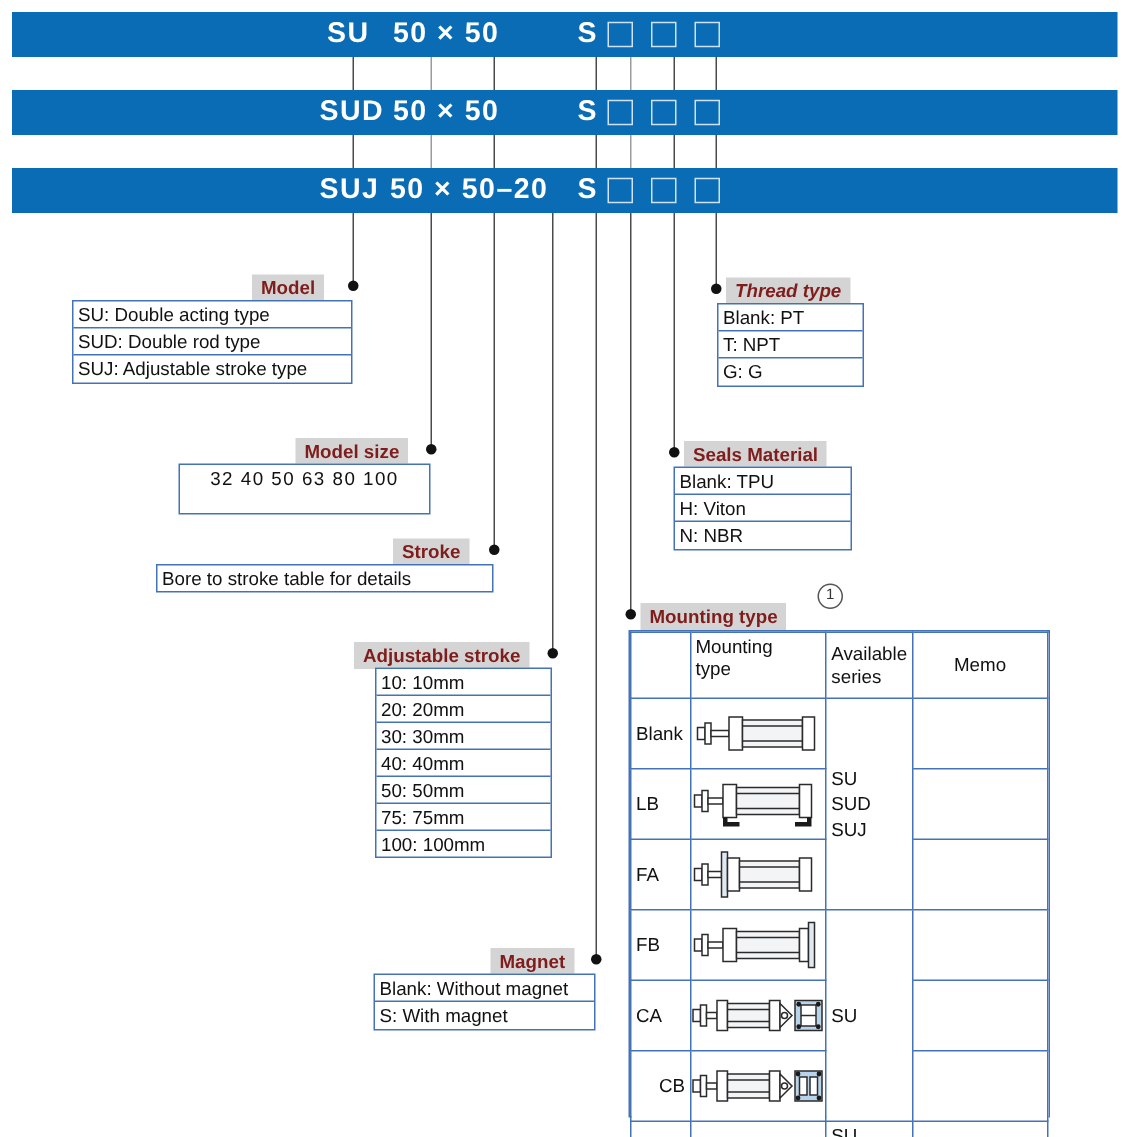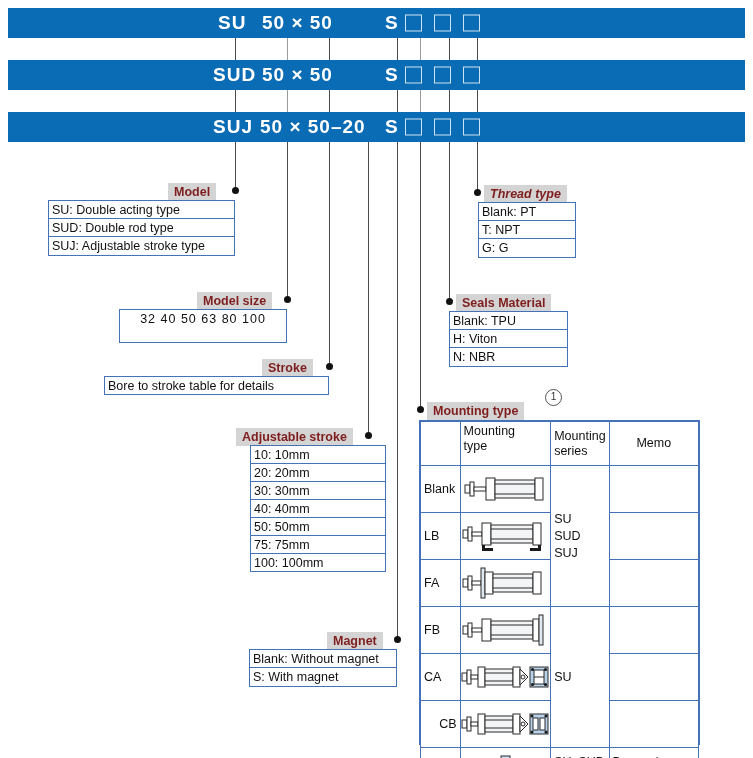--- a/index.html
+++ b/index.html
@@ -196,21 +196,21 @@
   <div class="optbox center" style="left:119px;top:309px;width:168px;height:34px;">
     <div class="row">32  40  50  63  80  100</div>
   </div>
 
   <div class="tag" style="left:262px;top:359px;">Stroke</div>
   <div class="optbox" style="left:104px;top:376px;width:225px;height:19px;">
     <div class="row">Bore to stroke table for details</div>
   </div>
 
   <div class="tag" style="left:236px;top:428px;">Adjustable stroke</div>
-  <div class="optbox" style="left:250px;top:445px;width:136px;height:127px;">
+  <div class="optbox" style="left:250px;top:445px;width:118px;height:127px;">
     <div class="row">10: 10mm</div>
     <div class="row">20: 20mm</div>
     <div class="row">30: 30mm</div>
     <div class="row">40: 40mm</div>
     <div class="row">50: 50mm</div>
     <div class="row">75: 75mm</div>
     <div class="row">100: 100mm</div>
   </div>
 
   <div class="tag" style="left:327px;top:632px;">Magnet</div>
@@ -238,21 +238,21 @@
 
   <div class="mtable" style="left:419px;top:420px;width:281px;height:325px;">
     <table>
       <tbody>
           <tr>
         <td class="code hd" style="height:44px;"></td>
         <td class="icon hd" style="padding:2px 3px;">
           <span style="display:block;width:70px;white-space:normal;line-height:15px;">Mounting type</span>
         </td>
         <td class="series hd">
-          <span style="display:block;white-space:normal;line-height:15px;">Mounting series</span>
+          <span style="display:block;white-space:normal;line-height:15px;">Available series</span>
         </td>
         <td class="memo memoc">Memo</td>
       </tr>
 
       <tr>
         <td class="code" style="height:47px;margin-left:36px;">Blank</td>
         <td class="icon">
           <svg width="88" height="40" viewBox="0 0 88 40">
             <g stroke="#2b2b2b" stroke-width="1" fill="#ffffff">
               <rect x="4" y="16" width="5" height="8"></rect>

